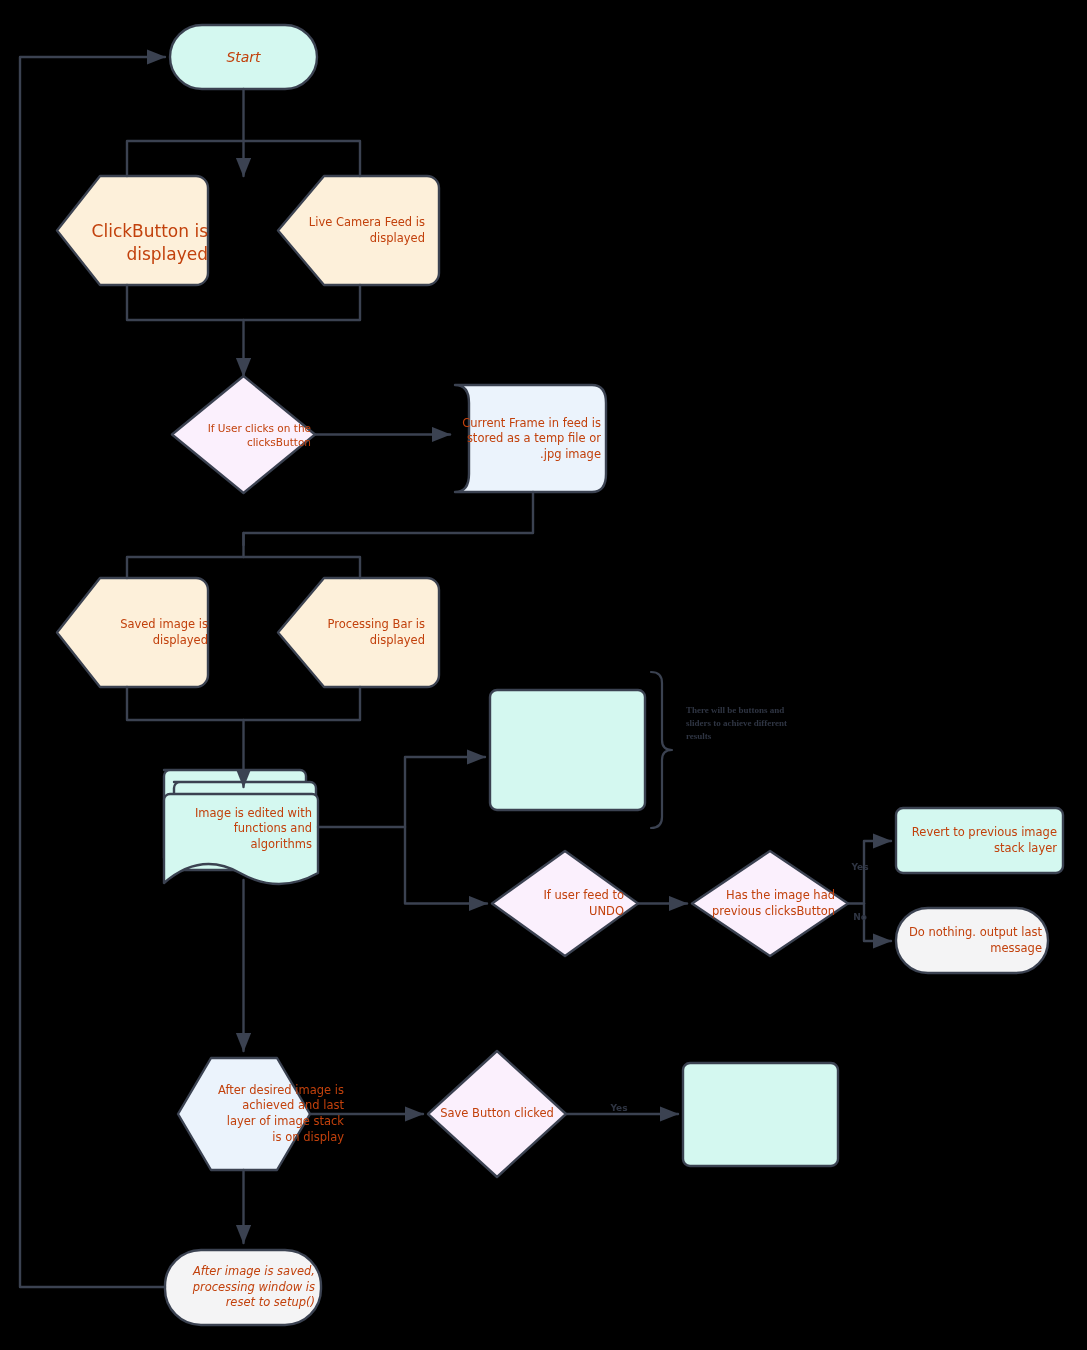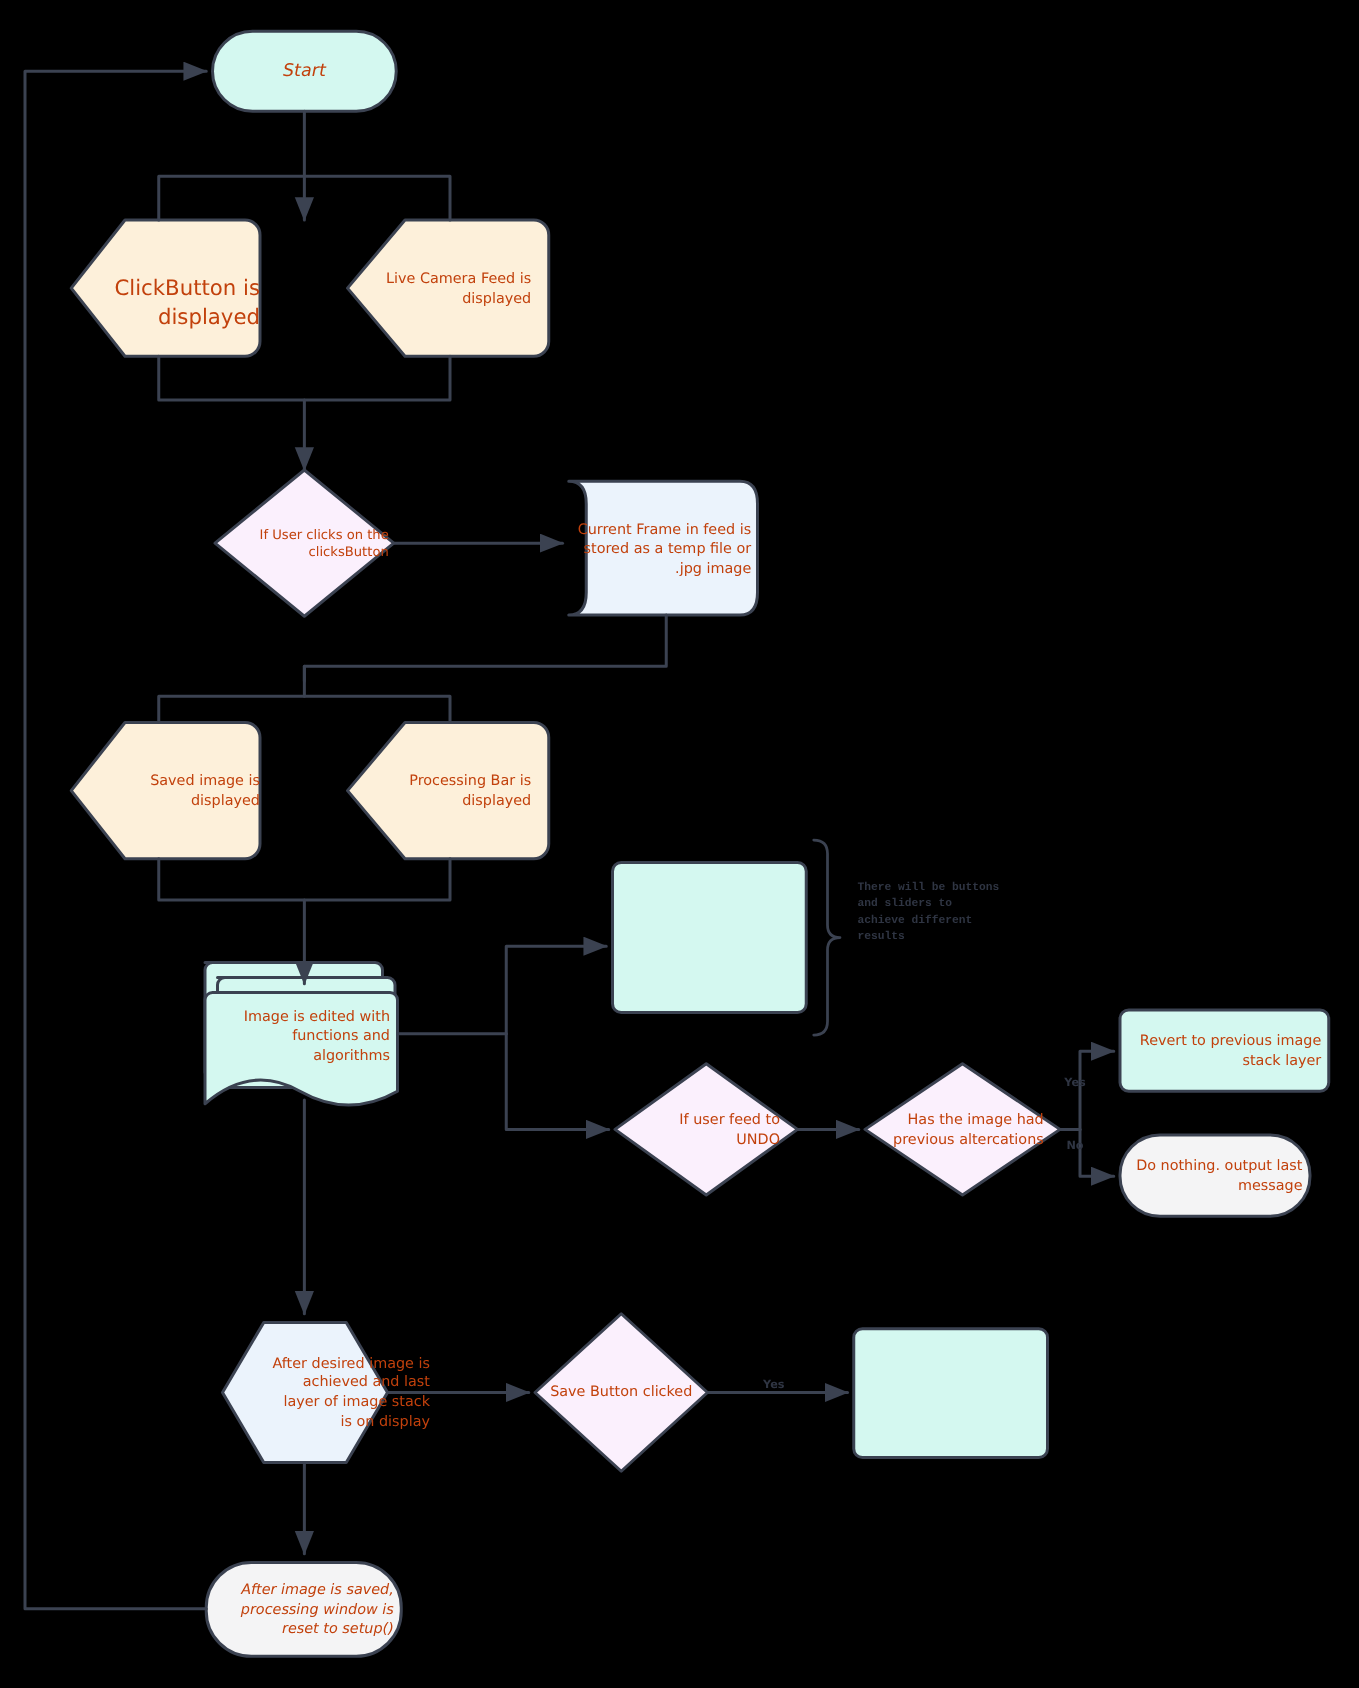--- a/index.html
+++ b/index.html
@@ -15,21 +15,21 @@
     text-align:right;color:#c2410c;pointer-events:none;
     font-family:"DejaVu Sans","Liberation Sans",sans-serif;
     line-height:1.35;
   }
   .edge-label{
     position:absolute;color:#2f3543;font-weight:bold;font-size:9px;
     text-align:center;font-family:"DejaVu Sans","Liberation Sans",sans-serif;
   }
   .note-text{
     position:absolute;color:#2f3543;font-weight:bold;font-size:9px;
-    line-height:1.45;font-family:Liberation Mono, monospace;
+    line-height:1.45;font-family:Liberation Serif, serif;
   }
 </style>
 </head>
 <body>
 
 <div id="canvas">
 
   <svg viewBox="0 0 1087 1350">
     <defs>
       <marker id="arrow" markerWidth="9" markerHeight="9" refX="7.6" refY="3.2" orient="auto" markerUnits="strokeWidth">
@@ -131,21 +131,21 @@
 
   <div class="node-label" style="left:62px;top:578px;width:146px;height:109px;font-size:11.5px;">Saved image is displayed</div>
 
   <div class="node-label" style="left:287px;top:578px;width:146px;height:109px;font-size:11.5px;padding:0 8px;box-sizing:border-box;">Processing Bar is displayed</div>
 
   <div class="node-label" style="left:172px;top:796px;width:140px;height:66px;font-size:11.5px;">Image is edited with functions and algorithms</div>
 
 
   <div class="node-label" style="left:506px;top:877px;width:118px;height:54px;font-size:11.5px;">If user feed to UNDO</div>
 
-  <div class="node-label" style="left:705px;top:877px;width:130px;height:54px;font-size:11.5px;">Has the image had previous altercations</div>
+  <div class="node-label" style="left:705px;top:877px;width:130px;height:54px;font-size:11.5px;">Has the image had previous clicksButton</div>
 
   <div class="node-label" style="left:902px;top:808px;width:155px;height:65px;font-size:11.5px;">Revert to previous image stack layer</div>
 
   <div class="node-label" style="left:902px;top:908px;width:140px;height:65px;font-size:11.5px;">Do nothing. output last message</div>
 
   <div class="node-label" style="left:180px;top:1062px;width:128px;height:104px;font-size:11.5px;margin-left:36px;">After desired image is achieved and last layer of image stack is on display</div>
 
   <div class="node-label" style="left:430px;top:1097px;width:134px;height:34px;font-size:11.5px;">Save Button clicked</div>
 
 

